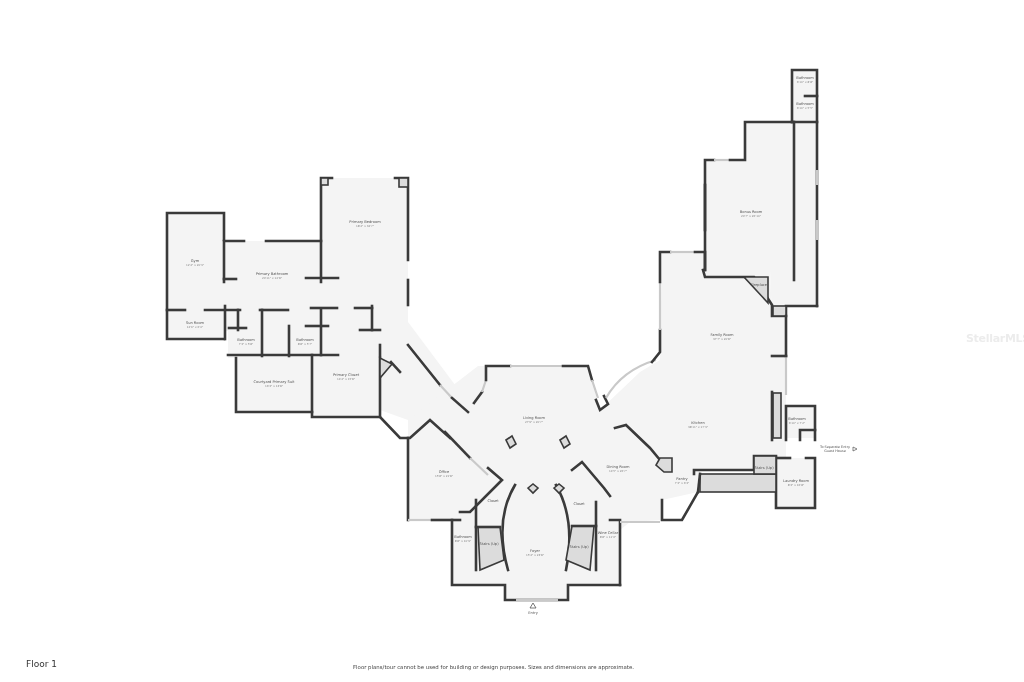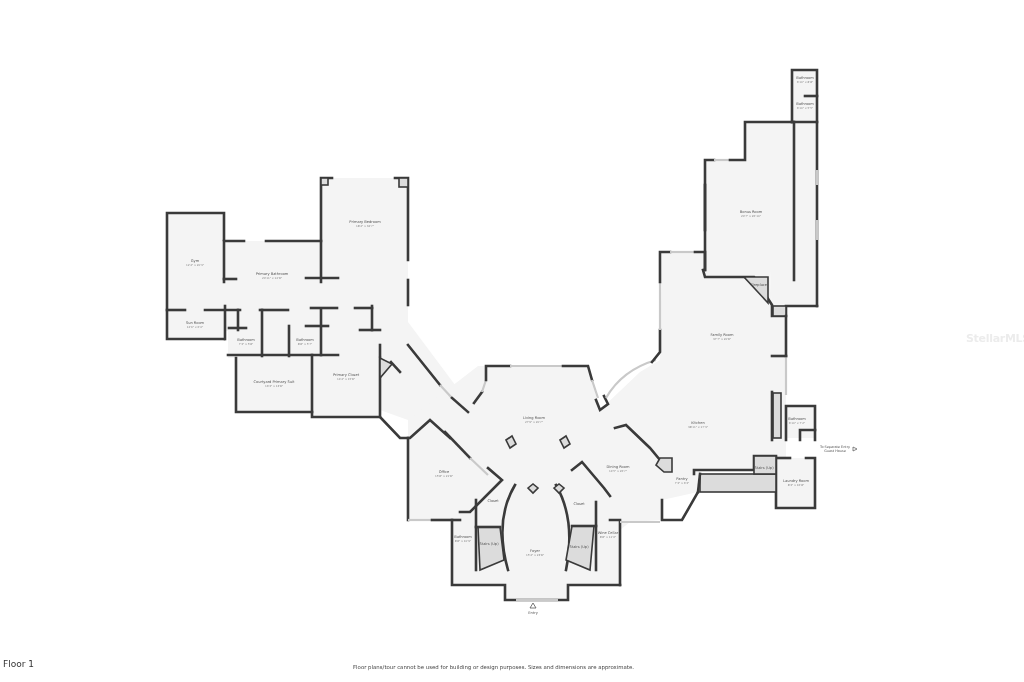--- a/index.html
+++ b/index.html
@@ -5,21 +5,21 @@
     html, body { margin: 0; padding: 0; background: #ffffff; }
     body { width: 1024px; height: 682px; position: relative; overflow: hidden;
            font-family: "DejaVu Sans", sans-serif; }
     #plan { position: absolute; left: 0; top: 0; width: 1024px; height: 682px; }
     .floor-fill { fill: #f4f4f4; stroke: none; }
     .wall { fill: none; stroke: #3a3a3a; stroke-width: 2.6; stroke-linecap: square; stroke-linejoin: miter; }
     .window { fill: none; stroke: #c9c9c9; stroke-width: 2.2; }
     .feature { fill: #dcdcdc; stroke: #3a3a3a; stroke-width: 1.6; }
     .room-name { font-family: "DejaVu Sans", sans-serif; font-size: 3.6px; fill: #555; text-anchor: middle; }
     .room-dim  { font-family: "DejaVu Sans", sans-serif; font-size: 2.8px; fill: #888; text-anchor: middle; }
-    .floor-label { position: absolute; left: 3px; top: 659px; font-family: "DejaVu Sans", sans-serif;
+    .floor-label { position: absolute; left: 26px; top: 659px; font-family: "DejaVu Sans", sans-serif;
                    font-size: 9px; color: #333; text-align: right; }
     .disclaimer { position: absolute; left: 353px; top: 664px; font-family: "DejaVu Sans", sans-serif;
                   font-size: 5.4px; color: #444; white-space: nowrap; }
     .watermark { position: absolute; left: 966px; top: 332px; font-family: "DejaVu Sans", sans-serif;
                  font-size: 11px; font-weight: bold; color: #ececec; letter-spacing: -0.3px; }
     .entry-label { font-family: "DejaVu Sans", sans-serif; font-size: 3.6px; fill: #555; text-anchor: middle; }
     .ext-label { font-family: "DejaVu Sans", sans-serif; font-size: 3.4px; fill: #555; text-anchor: middle; }
   </style>
 </head>
 <body>

